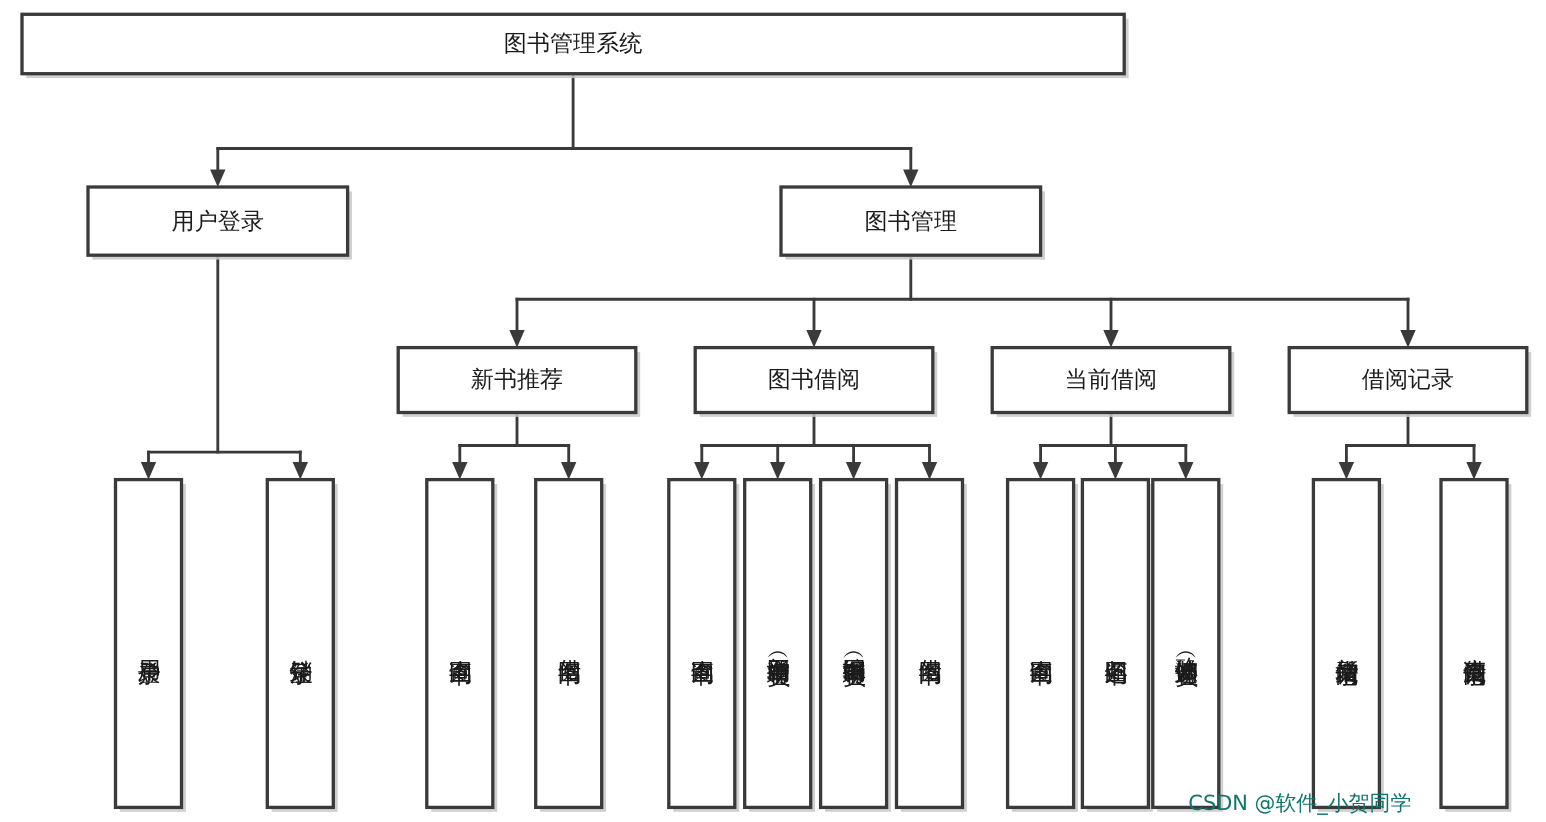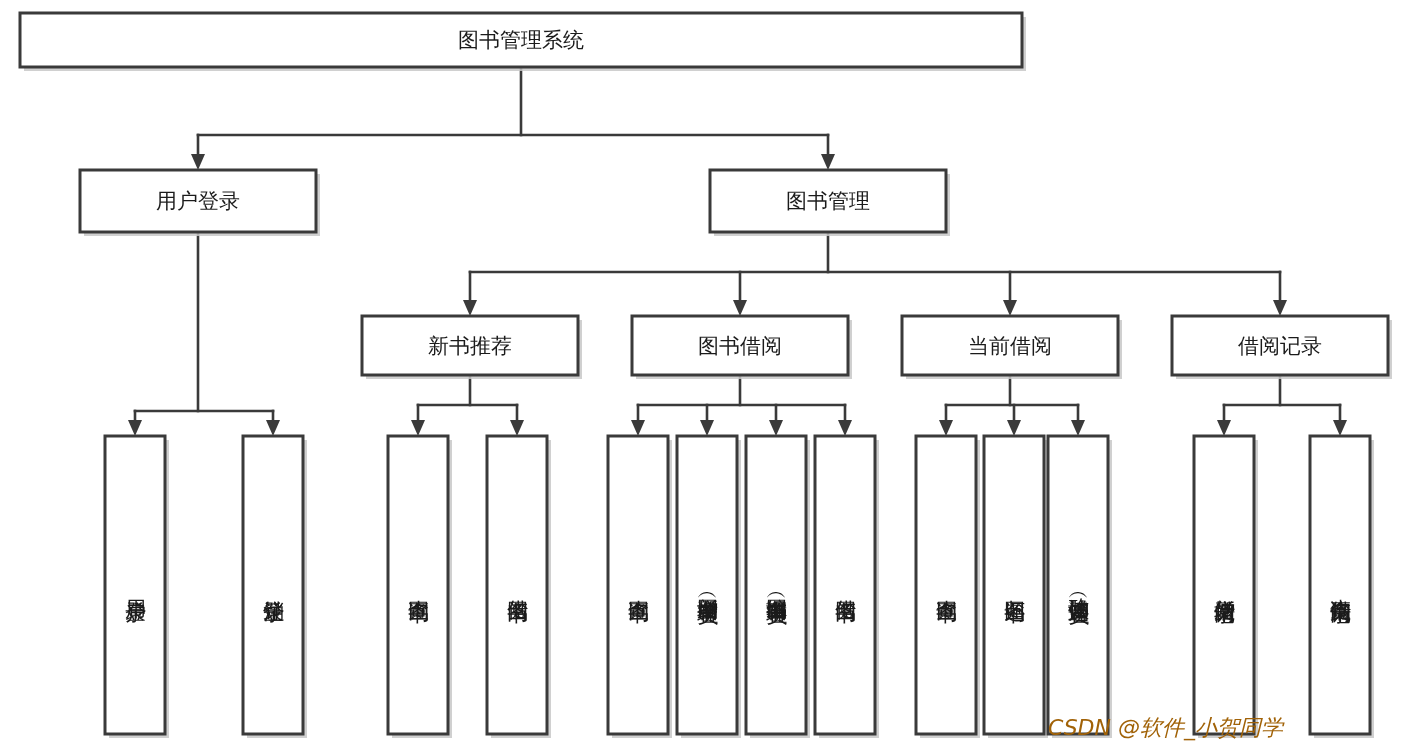--- a/index.html
+++ b/index.html
@@ -67,24 +67,23 @@
     display: flex;
     align-items: center;
     justify-content: center;
     pointer-events: none;
   }
   .watermark {
     position: absolute;
     right: 8px;
     bottom: 4px;
     font-family: "DejaVu Sans", "Liberation Sans", sans-serif;
-    font-size: 22px;
-    color: #a16207;
+    font-size: 19px;
+    color: #0f766e;
     white-space: nowrap;
-    font-style: italic;
   }
 </style>
 </head>
 <body>
 
 <div id="diagram-root">
   <svg id="tree-svg" viewBox="0 0 1405 747">
       <line class="edge-line" x1="521" y1="67" x2="521" y2="135"></line>
       <line class="edge-line" x1="198" y1="135" x2="828" y2="135"></line>
       <line class="edge-line" x1="198" y1="135" x2="198" y2="158"></line>

